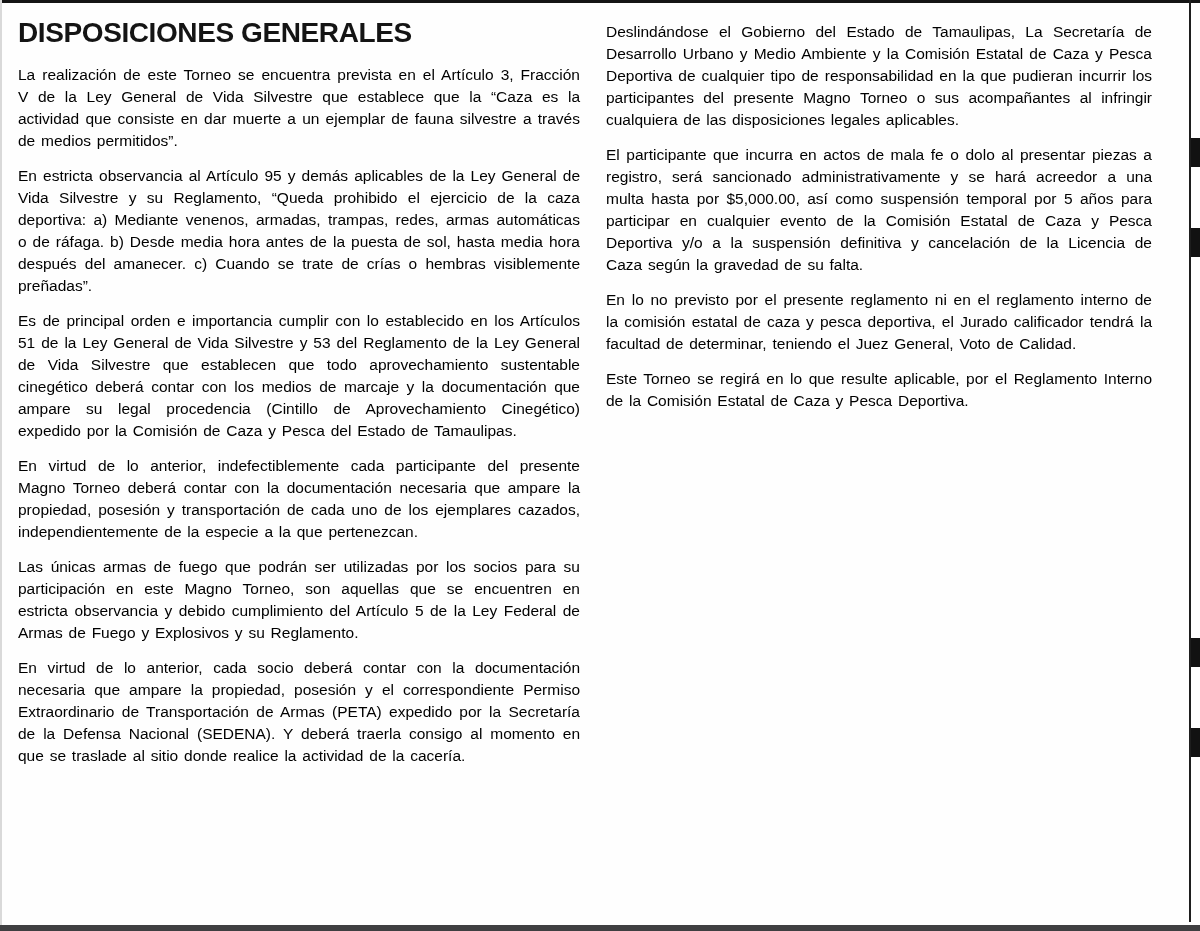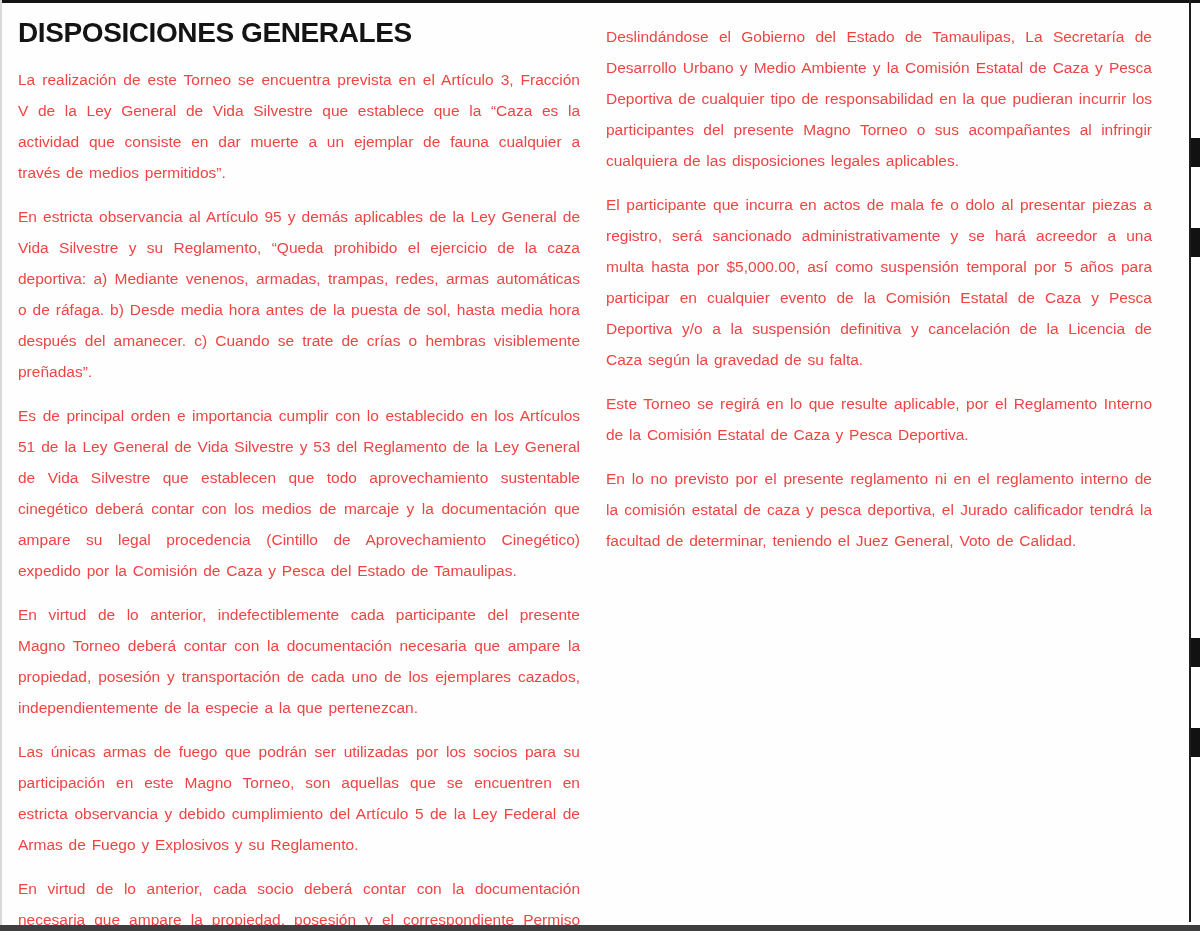--- a/index.html
+++ b/index.html
@@ -71,50 +71,50 @@
     margin: 2px 0 15px 0;
     font-size: 28px;
     font-weight: 900;
     letter-spacing: -0.4px;
     color: #141414;
     transform-origin: left top;
   }
   .para {
     margin: 0 0 13px 0;
     font-size: 15.5px;
-    line-height: 31px;
+    line-height: 22px;
     text-align: justify;
     word-spacing: 1.5px;
-    color: #ef4444;
+    color: #000000;
   }
 </style>
 </head>
 <body>
 
 <div class="page">
 
   <div class="columns">
     <div class="col-left">
       <h1 class="doc-title">DISPOSICIONES GENERALES</h1>
       <div>
-          <p class="para">La realización de este Torneo se encuentra prevista en el  Artículo 3, Fracción V  de la Ley General de Vida Silvestre que establece que la “Caza es la actividad que consiste en dar muerte a un ejemplar de fauna cualquier a través de medios permitidos”.</p>
+          <p class="para">La realización de este Torneo se encuentra prevista en el  Artículo 3, Fracción V  de la Ley General de Vida Silvestre que establece que la “Caza es la actividad que consiste en dar muerte a un ejemplar de fauna silvestre a través de medios permitidos”.</p>
           <p class="para">En estricta observancia al Artículo 95 y demás aplicables de la Ley General de Vida Silvestre y su Reglamento, “Queda prohibido el ejercicio de la caza deportiva: a) Mediante venenos, armadas, trampas, redes, armas automáticas o de ráfaga. b) Desde media hora antes de la puesta de sol, hasta media hora después del amanecer. c) Cuando se trate de crías o hembras visiblemente preñadas”.</p>
           <p class="para">Es de principal orden e importancia cumplir con lo establecido en los Artículos 51 de la Ley General de Vida Silvestre y 53 del Reglamento de la Ley General de Vida Silvestre que establecen que todo aprovechamiento sustentable cinegético deberá contar con los medios de marcaje y la documentación que ampare su legal procedencia (Cintillo de Aprovechamiento Cinegético) expedido por la Comisión de Caza y Pesca del Estado de Tamaulipas.</p>
           <p class="para">En virtud de lo anterior, indefectiblemente cada participante del presente Magno Torneo deberá  contar con la documentación necesaria que ampare la propiedad, posesión y transportación de cada uno de los  ejemplares cazados, independientemente de  la especie a la que pertenezcan.</p>
           <p class="para">Las únicas armas de fuego que podrán ser utilizadas por los socios para su participación en este Magno  Torneo, son aquellas que se encuentren en estricta observancia y debido cumplimiento del Artículo 5 de la Ley Federal de Armas de Fuego y Explosivos y su Reglamento.</p>
           <p class="para">En virtud de lo anterior, cada socio deberá contar con la documentación necesaria que ampare la propiedad, posesión y el correspondiente Permiso Extraordinario de  Transportación de  Armas (PETA) expedido por la Secretaría de la Defensa Nacional (SEDENA). Y deberá traerla consigo al momento en que se traslade al sitio donde  realice la actividad de la cacería.</p>
         </div>
     </div>
 
     <div class="col-right">
       <div>
           <p class="para">Deslindándose el Gobierno del Estado de Tamaulipas, La Secretaría de Desarrollo Urbano y Medio Ambiente y la Comisión Estatal de Caza y Pesca Deportiva de cualquier tipo de responsabilidad en la que pudieran incurrir los participantes del presente Magno Torneo o sus acompañantes al infringir cualquiera de las disposiciones legales aplicables.</p>
           <p class="para">El participante que incurra en actos de mala fe o dolo al presentar piezas a registro, será sancionado administrativamente  y  se hará acreedor a una multa hasta por $5,000.00, así como suspensión temporal  por 5 años  para participar en cualquier evento de la Comisión Estatal de Caza y Pesca Deportiva  y/o  a la suspensión definitiva y cancelación de la Licencia de Caza según la gravedad de su falta.</p>
+          <p class="para">En lo no previsto por el presente reglamento ni en el reglamento interno de la comisión estatal de caza y pesca deportiva, el Jurado calificador tendrá la facultad de determinar, teniendo el Juez General, Voto de Calidad.</p>
           <p class="para">Este Torneo se regirá en lo que resulte aplicable, por el Reglamento Interno de la Comisión Estatal de Caza y Pesca Deportiva.</p>
-          <p class="para">En lo no previsto por el presente reglamento ni en el reglamento interno de la comisión estatal de caza y pesca deportiva, el Jurado calificador tendrá la facultad de determinar, teniendo el Juez General, Voto de Calidad.</p>
         </div>
     </div>
   </div>
 
   <div class="border-top"></div>
   <div class="border-left"></div>
   <div class="border-right"></div>
 
   <div class="edge-mark m1"></div>
   <div class="edge-mark m2"></div>

